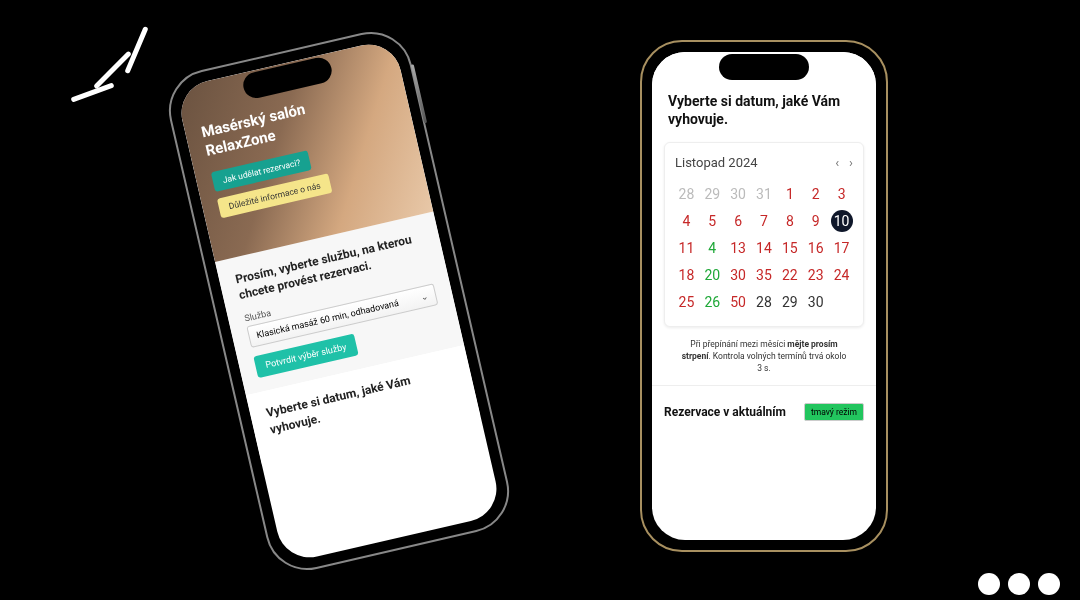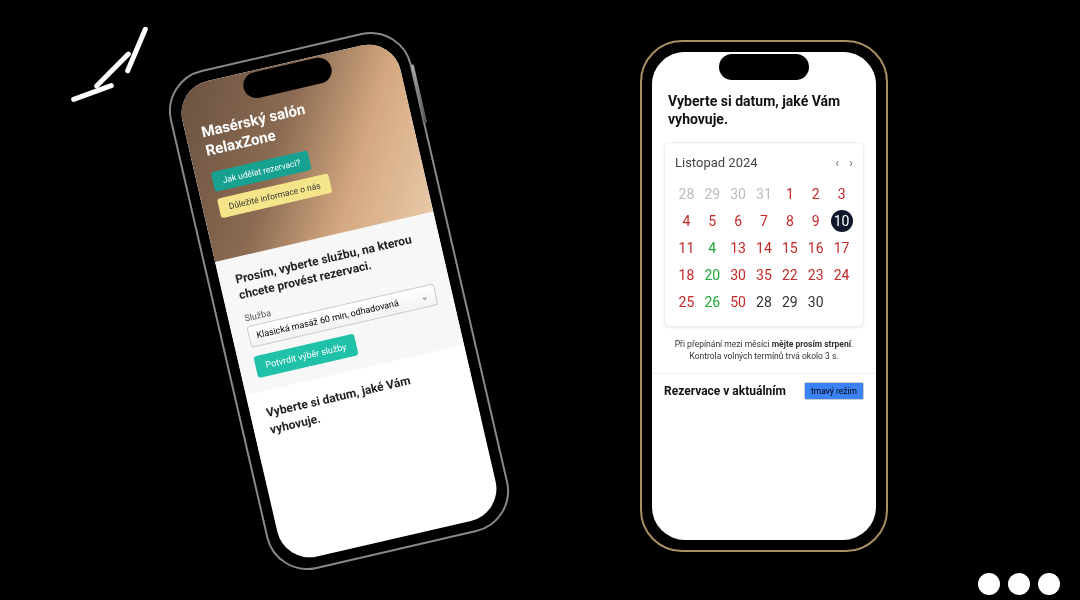--- a/index.html
+++ b/index.html
@@ -46,25 +46,25 @@
 .navs{display:flex;gap:10px}
 .nav-btn{color:#777;font-size:13px;cursor:pointer}
 .grid{display:grid;grid-template-columns:repeat(7,1fr);gap:3px;text-align:center}
 .dh{font-size:9px;color:#555;padding:3px 0}
 .dc{font-size:14px;padding:5px 0;border-radius:50%;width:22px;height:22px;display:flex;align-items:center;justify-content:center;margin:1px auto}
 .muted{color:#bbb}
 .red{color:#c62828}
 .green{color:#1fa838}
 .dark{color:#333}
 .sel{background:#0f172a;color:#fff}
-.note{font-size:8.5px;text-align:center;color:#333;padding:6px 16px;line-height:1.4}
+.note{font-size:8.5px;text-align:center;color:#333;padding:6px 28px;line-height:1.4}
 .note b{font-weight:700}
-.footer-row{display:flex;align-items:center;justify-content:space-between;padding:8px 12px 0;border-top:1px solid #eee;margin-top:4px}
+.footer-row{display:flex;align-items:center;justify-content:space-between;padding:17px 12px 0;border-top:1px solid #eee;margin-top:4px}
 .footer-txt{font-size:12px;font-weight:700;color:#111}
-.mode-btn{font-size:8.5px;border:1px solid #ccc;padding:3px 6px;background:#3b82f6;border-radius:2px}
+.mode-btn{font-size:8.5px;border:1px solid #ccc;padding:3px 6px;background:#22c55e;border-radius:2px}
 
 
 .phone-left::after{content:"";position:absolute;right:-4px;top:40px;width:3px;height:60px;background:linear-gradient(#aaa,#555);border-radius:2px}
 </style>
 </head>
 <body>
 
 <div class="sparkle">
   <div class="line l1"></div>
     <div class="line l2"></div>

